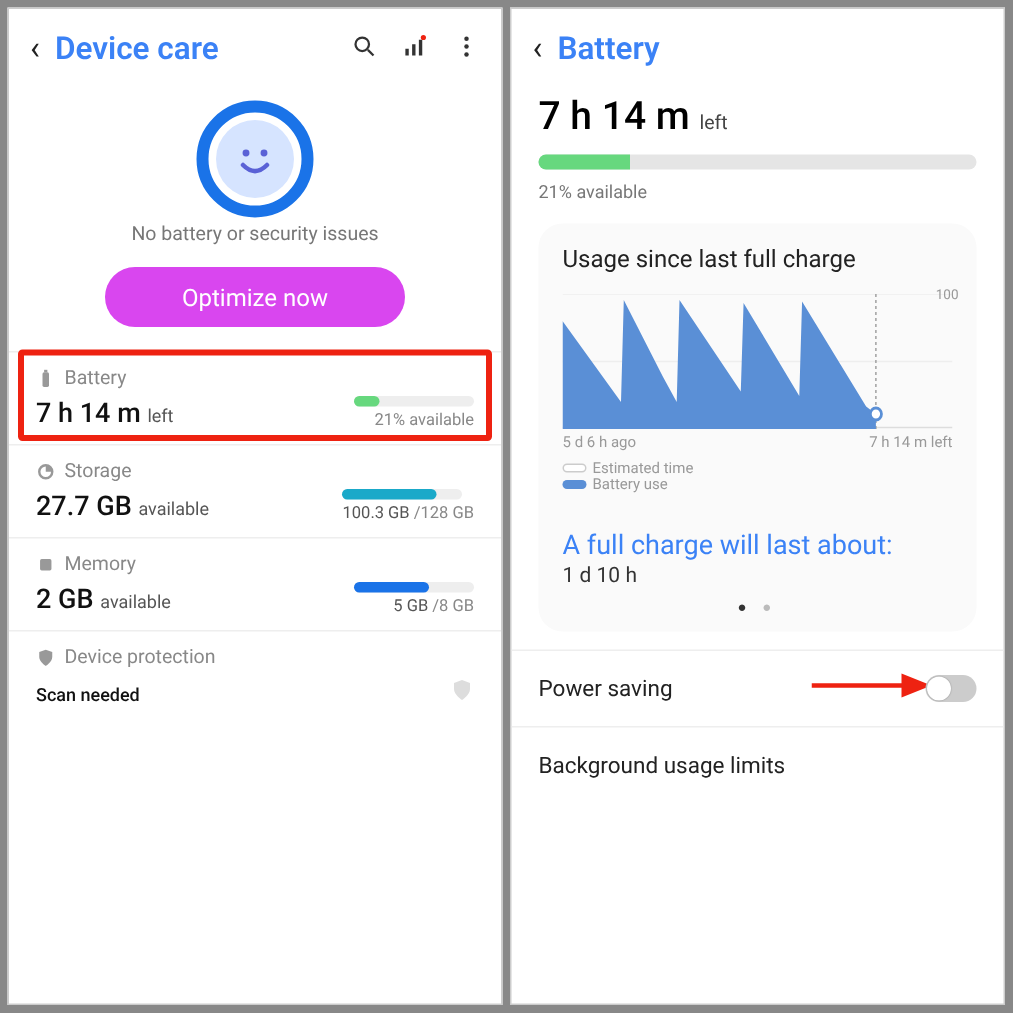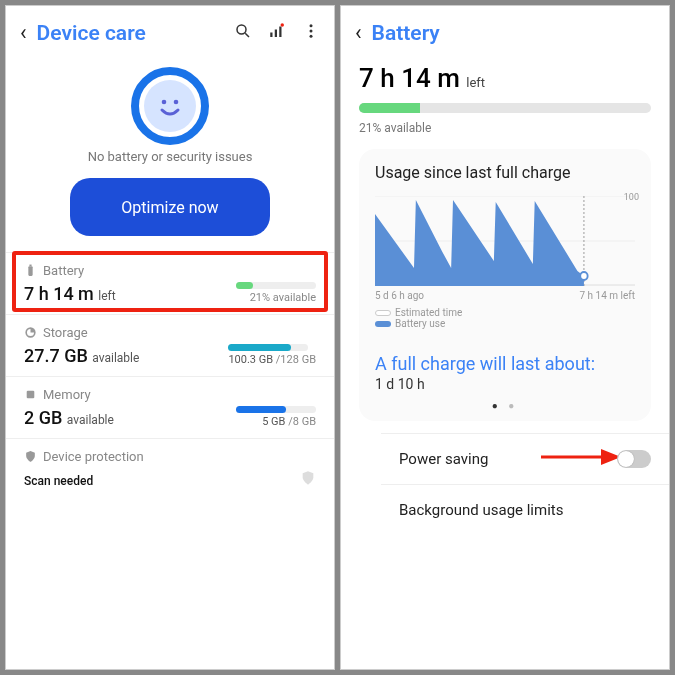--- a/index.html
+++ b/index.html
@@ -9,21 +9,21 @@
   .topbar { display: flex; align-items: center; padding: 14px 14px 8px 14px; }
   .back { font-size: 22px; color: #222; padding-right: 10px; }
   .title { font-size: 21px; font-weight: 600; color: #3b82f6; flex: 1; }
   .topicons { display: flex; gap: 16px; align-items: center; }
   .topicons svg { width: 18px; height: 18px; }
   .smiley-wrap { display: flex; justify-content: center; margin-top: 14px; }
   .smiley { width: 78px; height: 78px; border-radius: 50%; border: 8px solid #1a73e8; display: flex; align-items: center; justify-content: center; }
   .smiley-inner { width: 52px; height: 52px; border-radius: 50%; background: #d6e4ff; display:flex; align-items:center; justify-content:center; }
   .good { text-align: center; font-size: 30px; font-weight: 500; margin-top: 6px; color: #111; }
   .sub  { text-align: center; font-size: 13px; color: #777; margin-top: 4px; }
-  .optbtn { margin: 14px auto 16px; width: 200px; height: 58px; border-radius: 20px; background: #1d4ed8; color: #fff; font-size: 16px; display: flex; align-items: center; justify-content: center; }
+  .optbtn { margin: 14px auto 16px; width: 200px; height: 40px; border-radius: 20px; background: #d946ef; color: #fff; font-size: 16px; display: flex; align-items: center; justify-content: center; }
   .section { padding: 4px 18px 10px 18px; border-top: 1px solid #eee; position: relative; }
   .sec-label { font-size: 13px; color: #888; display: flex; align-items: center; gap: 6px; margin-top: 6px;}
   .sec-row { display: flex; justify-content: space-between; align-items: flex-end; margin-top: 4px;}
   .big { font-size: 18px; color: #111; font-weight: 500; }
   .big .lt { font-size: 12px; color: #555; font-weight: 400; }
   .bar { width: 80px; height: 7px; background: #eee; border-radius: 4px; position: relative; margin-bottom: 2px;}
   .bar .fill { position: absolute; left: 0; top: 0; bottom: 0; border-radius: 4px; }
   .smalltxt { font-size: 11px; color: #888; margin-top: 2px; text-align: right; }
   .redbox { position: absolute; left: 6px; right: 6px; top: -2px; bottom: 2px; border: 4px solid #e21; border-radius: 3px; pointer-events: none; }
   
@@ -37,21 +37,21 @@
   .card-title { font-size: 16px; color: #222; }
   .chart { height: 90px; position: relative; margin-top: 14px; }
   .chart svg { width: 100%; height: 100%; }
   .chart-labels { display:flex; justify-content:space-between; font-size:10px; color:#999; margin-top:4px;}
   .legend { font-size: 10px; color: #999; margin-top: 6px; }
   .legend .sw { display:inline-block; width:16px; height:6px; border-radius:3px; margin-right:4px; vertical-align:middle; }
   .fc { font-size: 18px; margin-top: 24px; color: #3b82f6; }
   .fc2 { font-size: 14px; color: #333; margin-top: 2px; }
   .dots { text-align:center; font-size:10px; letter-spacing:4px; margin-top:8px; color:#bbb;}
   .dots .on { color:#333; }
-  .row { display:flex; justify-content:space-between; align-items:center; padding: 16px 18px; border-top:1px solid #eee; font-size:15px; color:#222; position:relative;margin-left:40px;}
+  .row { display:flex; justify-content:space-between; align-items:center; padding: 16px 18px; border-top:1px solid #eee; font-size:15px; color:#222; position:relative;}
   .toggle { width: 34px; height: 18px; background: #ccc; border-radius: 9px; position: relative; }
   .toggle .knob { width: 16px; height: 16px; background: #fff; border-radius: 50%; position: absolute; left: 1px; top: 1px; box-shadow: 0 0 1px rgba(0,0,0,.4);}
   .arrow { position:absolute; right:48px; top:14px; width:80px; height:18px; pointer-events:none;}
   .ico { width:13px; height:13px; display:inline-block; }
 </style>
 </head>
 <body>
 
 <div class="wrap">
 

